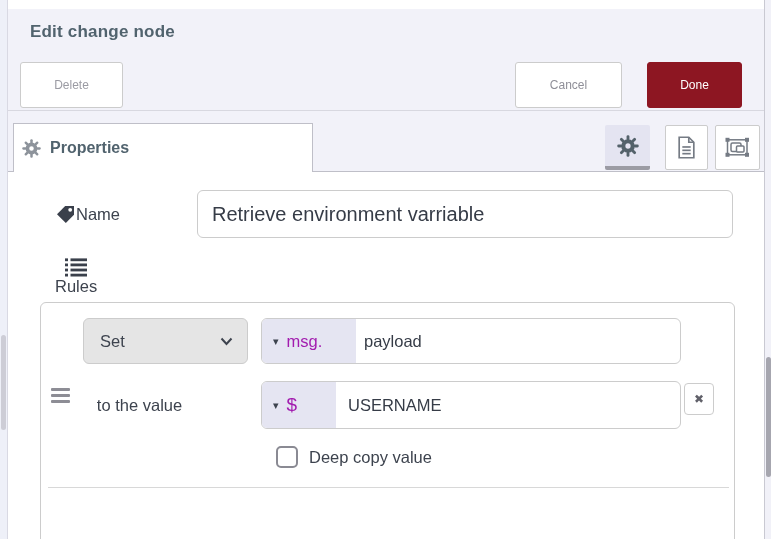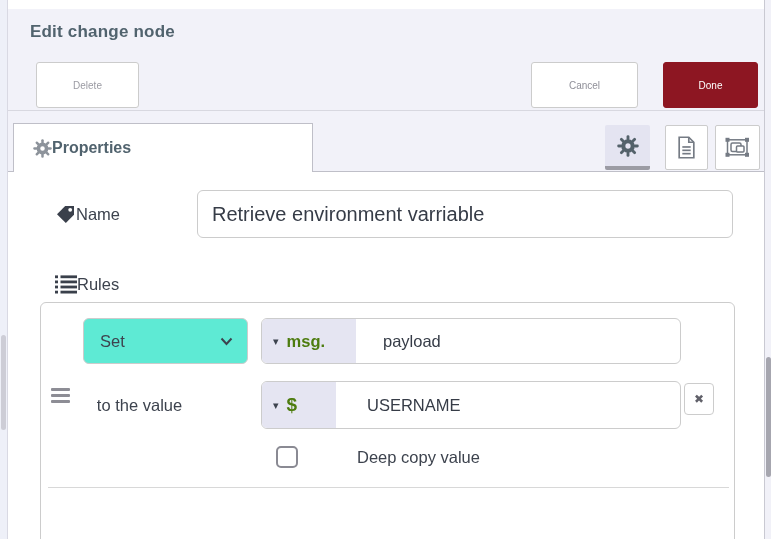--- a/index.html
+++ b/index.html
@@ -16,68 +16,68 @@
   .right-thumb{position:absolute;right:0;top:357px;width:5px;height:120px;background:#a6a6af;border-radius:3px;}
 
   .content{position:absolute;left:8px;top:0;width:756px;height:539px;background:#fff;}
 
   
   .header{position:absolute;left:0;top:9px;width:100%;height:47px;background:#f2f2f9;border-bottom:4px solid #8b5cf6;box-sizing:border-box;}
   .title{position:absolute;left:22px;top:0;line-height:46px;font-size:17px;font-weight:bold;color:#51636e;letter-spacing:.2px;}
 
   
   .buttonbar{position:absolute;left:0;top:47px;width:100%;height:64px;background:#f2f2f9;border-bottom:1px solid #d8d8e0;box-sizing:border-box;}
-  .btn{position:absolute;top:15px;height:46px;box-sizing:border-box;border:1px solid #cccccc;background:#fff;border-radius:3px;font-size:10px;font-family:inherit;cursor:pointer;margin-left:16px;}
+  .btn{position:absolute;top:15px;height:46px;box-sizing:border-box;border:1px solid #cccccc;background:#fff;border-radius:3px;font-size:12px;font-family:inherit;cursor:pointer;}
   .btn-delete{left:12px;width:103px;color:#9b9ba3;}
   .btn-cancel{left:507px;width:107px;color:#8f8f98;}
   .btn-done{left:639px;width:95px;background:#8d1622;border-color:#8d1622;color:#ffffff;}
 
   
   .tabstrip{position:absolute;left:0;top:111px;width:100%;height:61px;background:#f2f2f9;border-bottom:1px solid #bfbfc8;box-sizing:border-box;}
-  .tab{position:absolute;left:5px;bottom:-1px;width:300px;height:49px;background:#fff;border:1px solid #bfbfc8;border-bottom:none;box-sizing:border-box;display:flex;align-items:center;padding-left:19px;cursor:pointer;}
+  .tab{position:absolute;left:5px;bottom:-1px;width:300px;height:49px;background:#fff;border:1px solid #bfbfc8;border-bottom:none;box-sizing:border-box;display:flex;align-items:center;padding-left:8px;gap:9px;cursor:pointer;}
   .tab-label{font-size:16px;font-weight:bold;color:#51636e;}
   .icon-btn{position:absolute;top:14px;width:45px;height:45px;box-sizing:border-box;background:#fff;border:1px solid #cccccc;border-radius:2px;display:flex;align-items:center;justify-content:center;cursor:pointer;}
   .icon-btn.selected{background:#e4e4f1;border:none;border-bottom:4px solid #9b9ba4;}
   .ib-gear{left:597px;}
   .ib-doc{left:657px;width:43px;}
   .ib-app{left:707px;}
 
   
   .form{position:absolute;left:0;top:172px;width:100%;height:367px;background:#fff;overflow:hidden;}
   .label-row{position:absolute;display:flex;align-items:center;color:#3d434e;font-size:16.5px;}
   .name-row{left:47px;top:18px;height:48px;}
-  .rules-row{left:47px;top:98px;height:28px;}
+  .rules-row{left:47px;top:86px;height:28px;flex-direction:column;}
   .text-input{box-sizing:border-box;border:1px solid #cccccc;border-radius:6px;font-size:20px;color:#363c47;font-family:inherit;outline:none;}
   .name-input{position:absolute;left:189px;top:18px;width:536px;height:48px;padding:0 14px;}
 
   
   .card{position:absolute;left:32px;top:130px;width:695px;height:420px;box-sizing:border-box;border:1px solid #cccccc;border-radius:6px;background:#fff;}
-  .select{position:absolute;left:42px;top:15px;width:165px;height:46px;box-sizing:border-box;border:1px solid #cccccc;border-radius:6px;display:flex;align-items:center;padding:0 14px 0 16px;font-size:16.5px;color:#3d434e;background:#5eead4;cursor:pointer;}
+  .select{position:absolute;left:42px;top:15px;width:165px;height:46px;box-sizing:border-box;border:1px solid #cccccc;border-radius:6px;display:flex;align-items:center;padding:0 14px 0 16px;font-size:16.5px;color:#3d434e;background:#e5e5e5;cursor:pointer;}
   .select .chev{margin-left:auto;display:flex;}
 
   .typed-input{position:absolute;box-sizing:border-box;border:1px solid #cccccc;border-radius:6px;overflow:hidden;display:flex;background:#fff;}
   .ti-prop{left:220px;top:15px;width:420px;height:46px;}
   .ti-val{left:220px;top:78px;width:420px;height:48px;}
   .ti-prefix{background:#e5e5f2;display:flex;align-items:center;padding-left:11px;gap:8px;flex:none;cursor:pointer;}
   .ti-prop .ti-prefix{width:83px;}
   .ti-val .ti-prefix{width:63px;}
   .caret{font-size:11px;color:#3d434e;line-height:1;}
-  .ti-type{font-size:16.5px;color:#4d7c0f;font-weight:bold;}
+  .ti-type{font-size:16.5px;color:#a21caf;}
   .ti-val .ti-type{font-size:19px;}
-  .ti-input{flex:1;min-width:0;border:none;outline:none;font-size:16.5px;color:#363c47;padding:0 8px;font-family:inherit;background:transparent;margin-left:19px;}
+  .ti-input{flex:1;min-width:0;border:none;outline:none;font-size:16.5px;color:#363c47;padding:0 8px;font-family:inherit;background:transparent;}
   .ti-val .ti-input{padding-left:12px;}
 
   .drag{position:absolute;left:10px;top:85px;width:19px;height:18px;cursor:grab;}
   .drag span{display:block;height:2.6px;background:#8d8d95;border-radius:1px;margin-bottom:3.6px;}
   .to-label{position:absolute;left:0;top:78px;width:197px;height:48px;line-height:48px;text-align:center;font-size:16.5px;color:#3d434e;}
   .close-btn{position:absolute;left:643px;top:80px;width:30px;height:32px;box-sizing:border-box;border:1px solid #cccccc;border-radius:4px;background:#fff;color:#61616a;font-size:12px;font-weight:bold;display:flex;align-items:center;justify-content:center;cursor:pointer;font-family:inherit;}
 
   .deep-row{position:absolute;left:235px;top:141px;height:26px;display:flex;align-items:center;gap:11px;}
   .checkbox{width:22px;height:22px;box-sizing:border-box;border:2px solid #8a8a93;border-radius:5px;background:#fff;cursor:pointer;}
-  .deep-label{font-size:16.5px;color:#3d434e;margin-left:48px;}
+  .deep-label{font-size:16.5px;color:#3d434e;}
   .divider{position:absolute;left:7px;top:184px;width:681px;border-top:1px solid #d8d8d8;}
 
   svg{display:block;}
 </style>
 </head>
 <body>
 
 <div class="left-strip">
   <div class="left-thumb"></div>
 </div>

